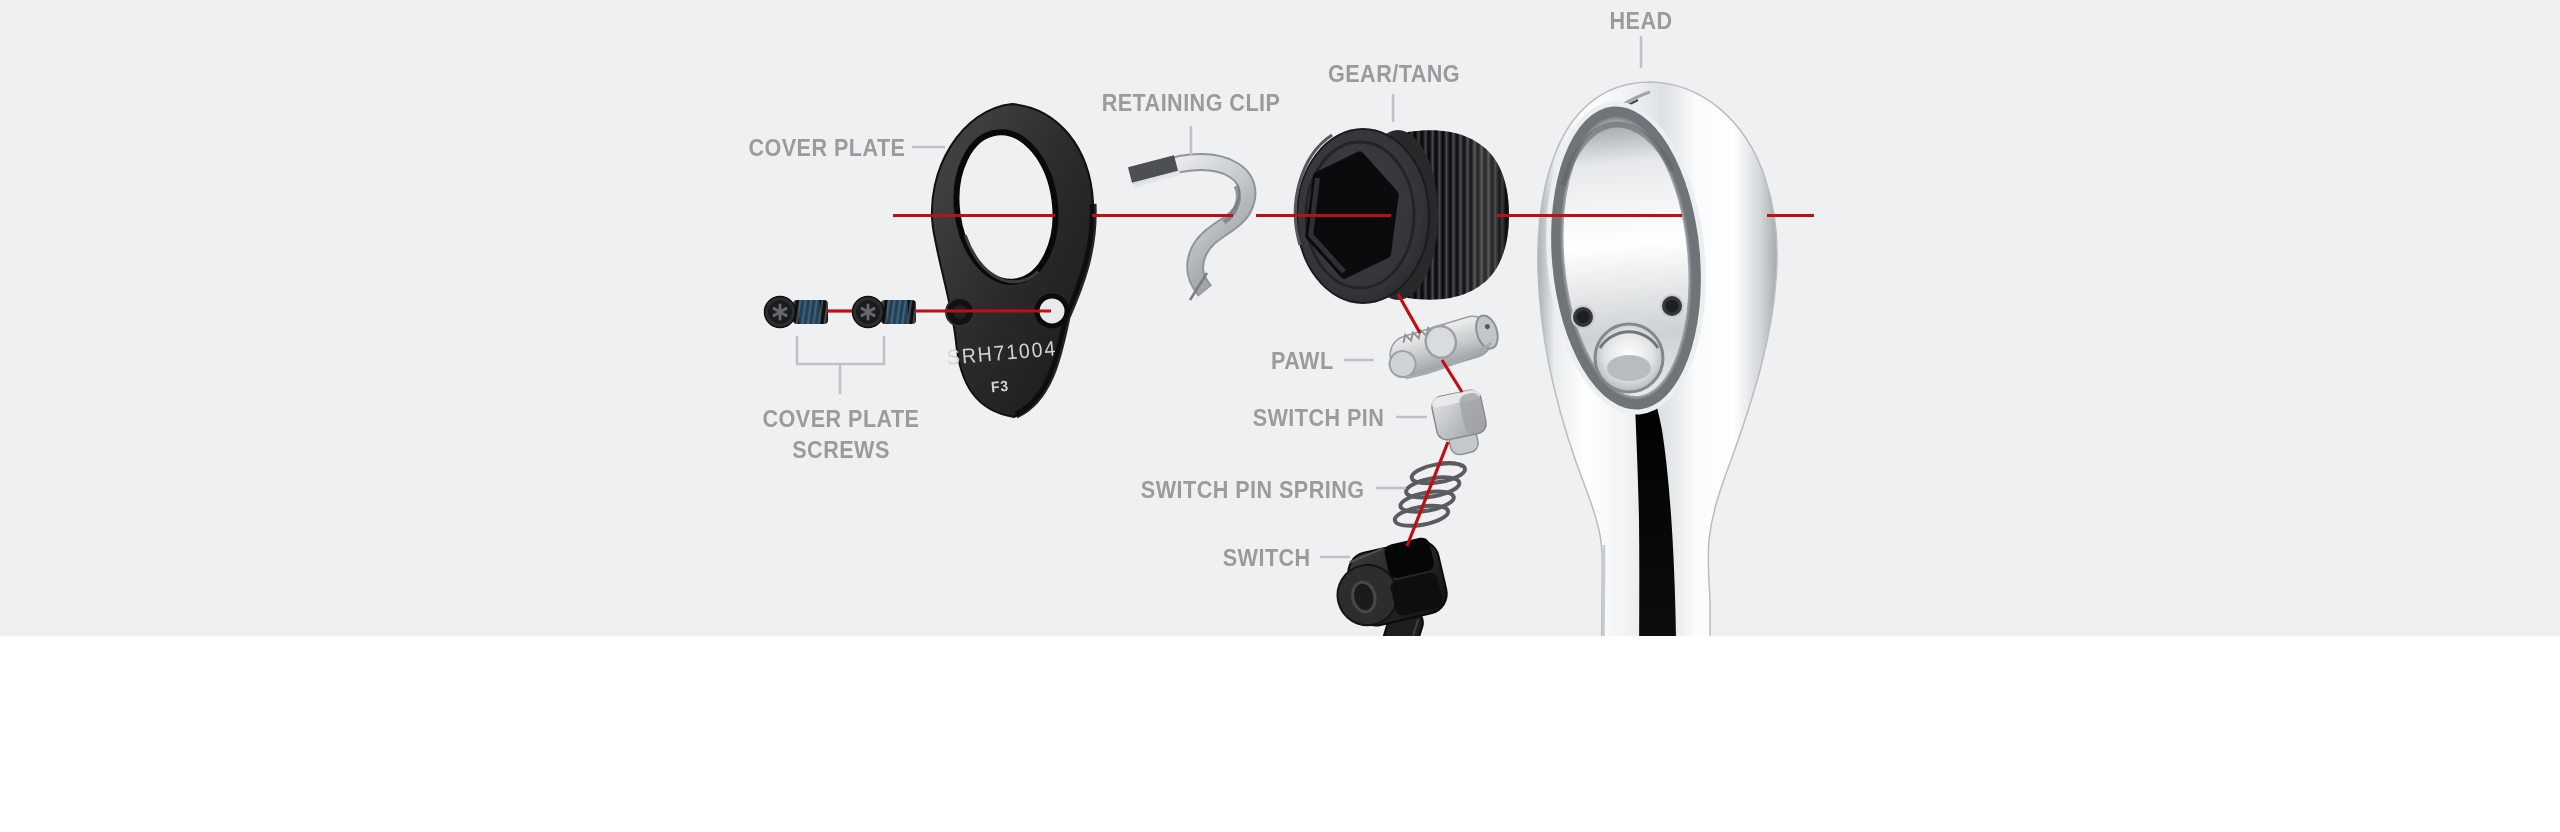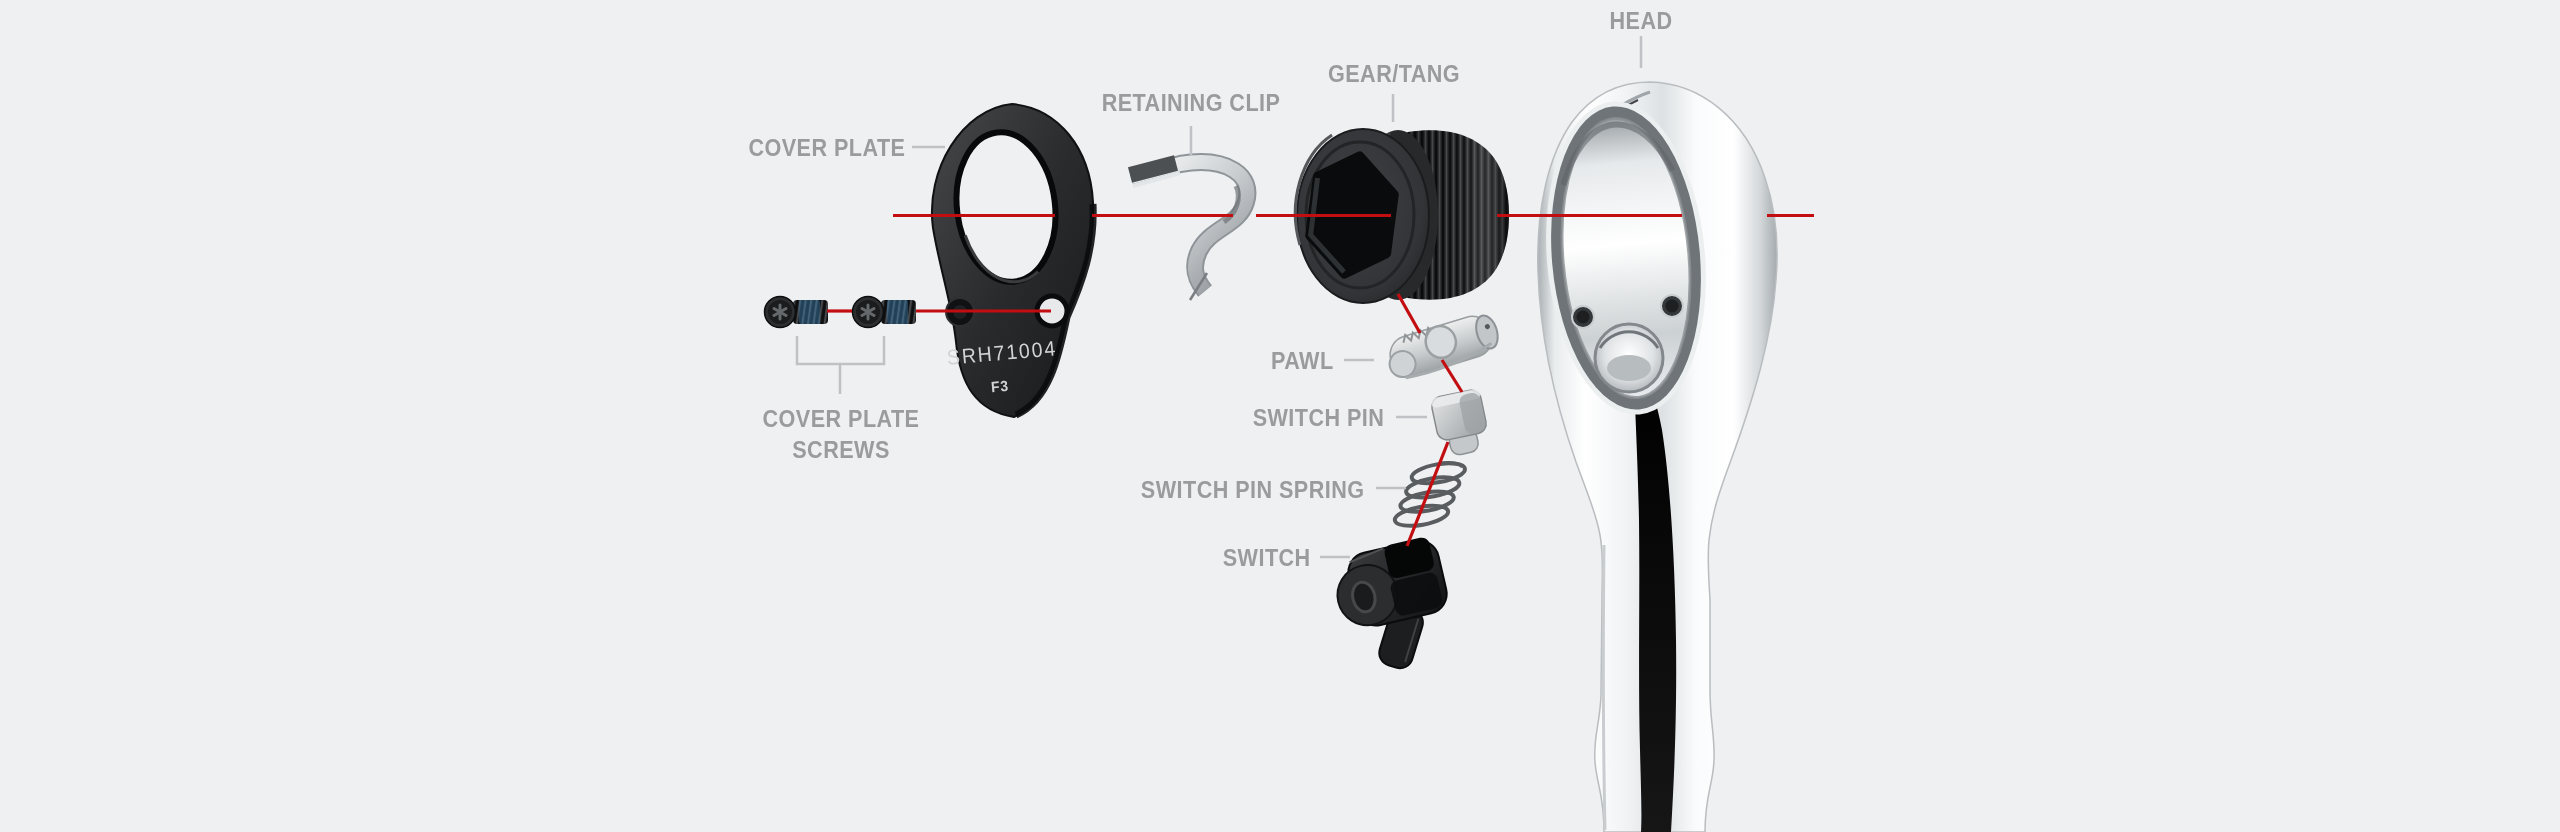--- a/index.html
+++ b/index.html
@@ -1,17 +1,17 @@
 <!DOCTYPE html>
 <html><head>
 <meta charset="utf-8">
 <style>
   html,body{margin:0;padding:0;}
   .stage{
-    position:relative;width:2560px;height:832px;overflow:hidden;
+    position:relative;width:2560px;height:636px;overflow:hidden;
     background:#eef0f2;
     font-family:"Liberation Sans", sans-serif;
   }
   .stage svg{position:absolute;left:0;top:0;}
   .label{
     position:absolute;
     color:#9b9b9e;
     font-weight:bold;
     font-size:24px;
     line-height:27px;

